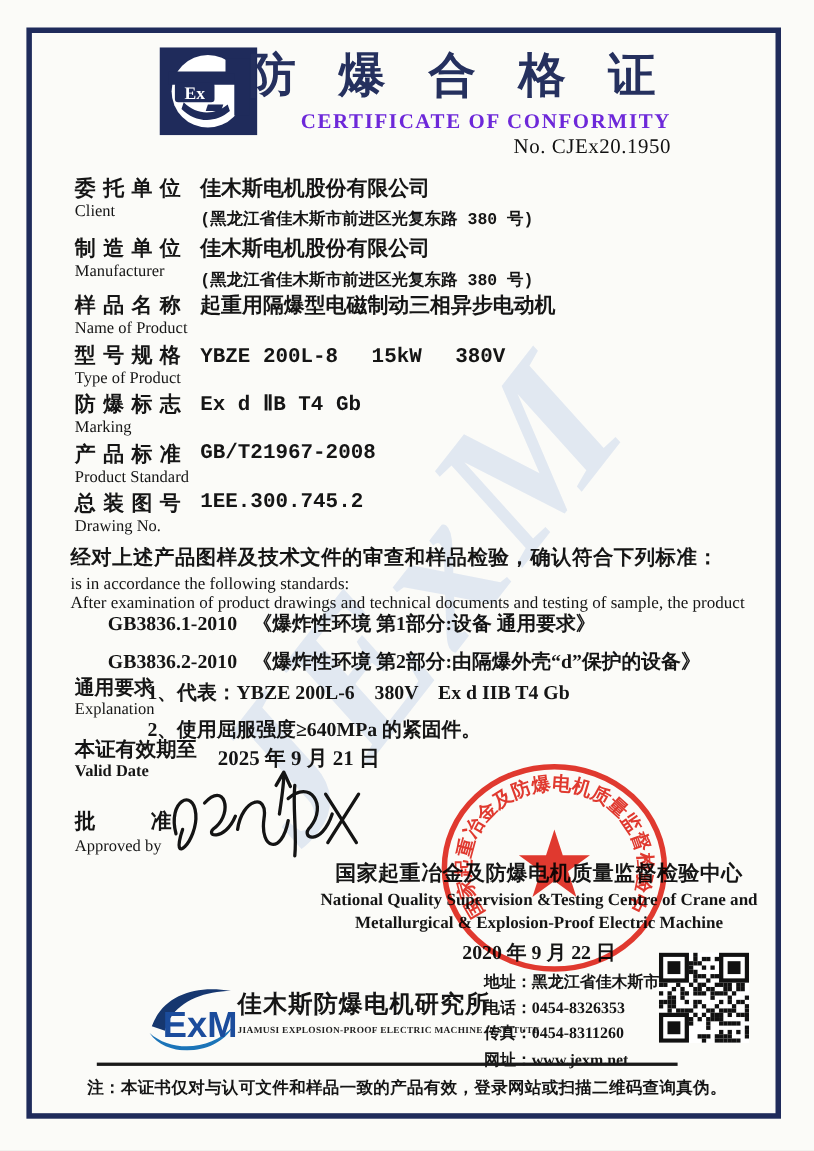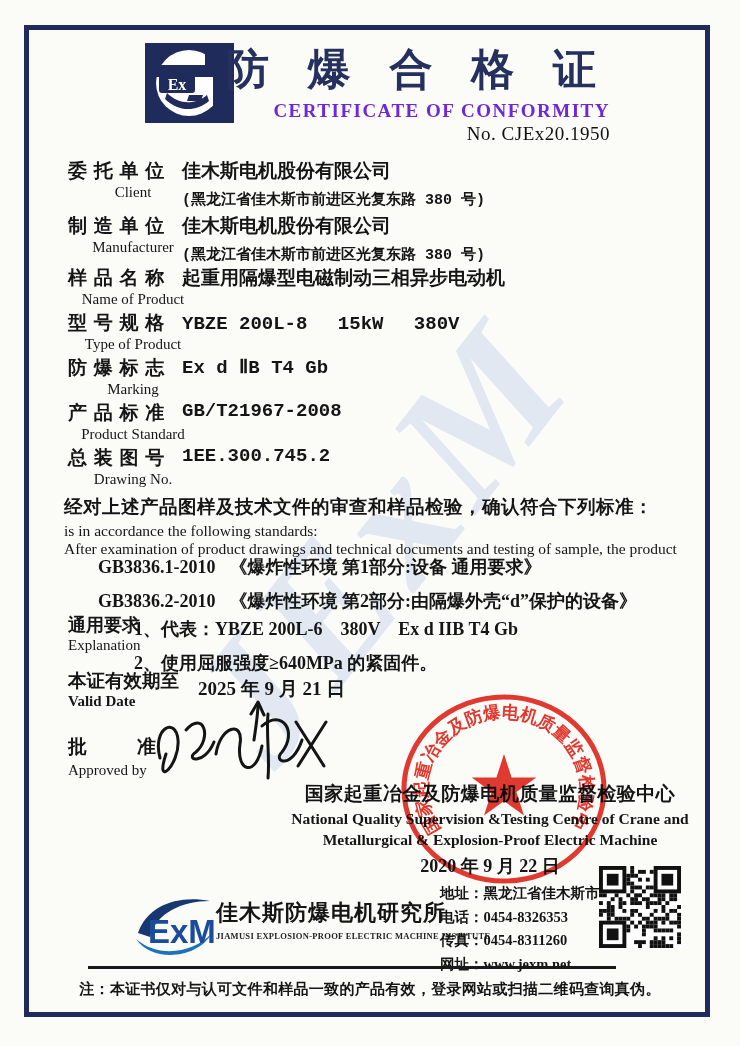--- a/index.html
+++ b/index.html
@@ -20,21 +20,21 @@
   
   .exmark{position:absolute;left:145px;top:43px;width:89px;height:80px;}
   .title-wrap{position:absolute;left:180px;top:42px;width:430px;text-align:right;}
   .title-cn{font-size:43px;font-weight:bold;color:#25305e;letter-spacing:14px;line-height:56px;white-space:nowrap;}
   .title-en{font-size:19px;font-weight:bold;color:#6d28d9;letter-spacing:1.5px;margin-top:2px;}
   .cert-no{font-size:19px;color:#111;margin-top:1px;letter-spacing:.5px;}
   
   .field{position:absolute;left:68px;width:600px;}
   .flabel{position:absolute;left:0;top:0;width:130px;}
   .flabel .cn{font-size:19px;font-weight:bold;letter-spacing:1px;white-space:nowrap;}
-  .flabel .en{font-size:15px;margin-top:0px;white-space:nowrap;text-align:center;}
+  .flabel .en{font-size:15px;margin-top:0px;white-space:nowrap;}
   .fvalue{position:absolute;left:114px;top:0;width:480px;font-family:Liberation Mono, monospace;}
   .fvalue .val{font-size:19px;font-weight:bold;white-space:nowrap;}
   .fvalue .sub{font-size:15px;font-weight:bold;margin-top:6px;white-space:nowrap;}
   .r1{top:158px}.r2{top:213px}.r3{top:265px}.r4{top:310px}.r5{top:355px}.r6{top:400px}.r7{top:445px}
   
   .statement{position:absolute;left:64px;top:494px;width:616px;}
   .st-cn{font-size:18.5px;font-weight:bold;letter-spacing:.5px;white-space:nowrap;}
   .st-en{font-size:15.5px;line-height:18px;margin-top:3px;}
   .standard{position:absolute;left:98px;width:580px;font-size:18px;font-weight:bold;white-space:nowrap;}
   .s1{top:555px}.s2{top:589px}

